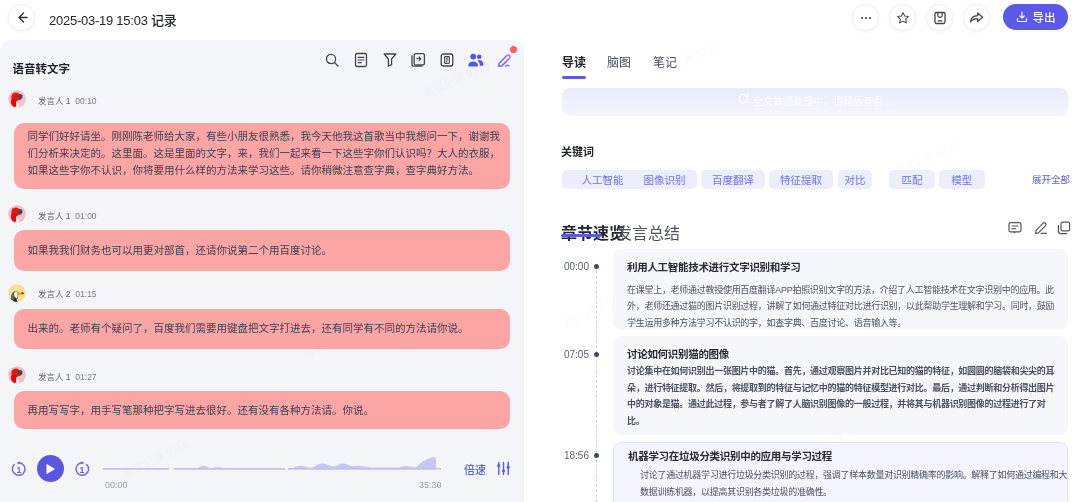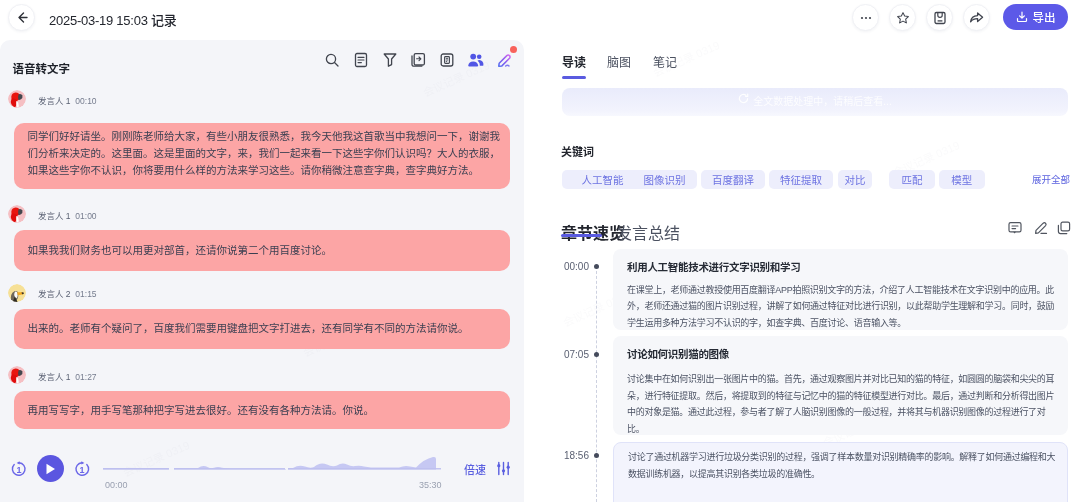--- a/index.html
+++ b/index.html
@@ -293,17 +293,18 @@
 <div class="ts" style="top:449.5px;">18:56</div>
 <div class="dot" style="top:263.5px;"></div>
 <div class="dot" style="top:351.5px;"></div>
 <div class="dot" style="top:452.5px;"></div>
 <div class="card" style="top:248.5px; height:81.5px; padding-top:9px;">
   <h3>利用人工智能技术进行文字识别和学习</h3>
   <p style="margin-top:6px;">在课堂上，老师通过教授使用百度翻译APP拍照识别文字的方法，介绍了人工智能技术在文字识别中的应用。此<br>外，老师还通过猫的图片识别过程，讲解了如何通过特征对比进行识别，以此帮助学生理解和学习。同时，鼓励<br>学生运用多种方法学习不认识的字，如查字典、百度讨论、语音输入等。</p>
 </div>
 <div class="card" style="top:336px; height:99px; padding-top:9px;">
   <h3>讨论如何识别猫的图像</h3>
-  <p style="margin-top:8px;">讨论集中在如何识别出一张图片中的猫。首先，通过观察图片并对比已知的猫的特征，如圆圆的脑袋和尖尖的耳<br>朵，进行特征提取。然后，将提取到的特征与记忆中的猫的特征模型进行对比。最后，通过判断和分析得出图片<br>中的对象是猫。通过此过程，参与者了解了人脑识别图像的一般过程，并将其与机器识别图像的过程进行了对<br>比。</p>
+  <p style="margin-top:0;font-weight:bold;">讨论集中在如何识别出一张图片中的猫。首先，通过观察图片并对比已知的猫的特征，如圆圆的脑袋和尖尖的耳<br>朵，进行特征提取。然后，将提取到的特征与记忆中的猫的特征模型进行对比。最后，通过判断和分析得出图片<br>中的对象是猫。通过此过程，参与者了解了人脑识别图像的一般过程，并将其与机器识别图像的过程进行了对<br>比。</p>
 </div>
 <div class="card" style="top:442px; height:75px; padding-top:4px; background:#f3f4fd; border:1px solid #e0e3f9;">
-  <p style="margin-top:2px;">讨论了通过机器学习进行垃圾分类识别的过程，强调了样本数量对识别精确率的影响。解释了如何通过编程和大<br>数据训练机器，以提高其识别各类垃圾的准确性。</p>
+  <h3>机器学习在垃圾分类识别中的应用与学习过程</h3>
+  <p style="margin-top:2px;margin-left:12px;">讨论了通过机器学习进行垃圾分类识别的过程，强调了样本数量对识别精确率的影响。解释了如何通过编程和大<br>数据训练机器，以提高其识别各类垃圾的准确性。</p>
 </div>
 
 </body></html>

